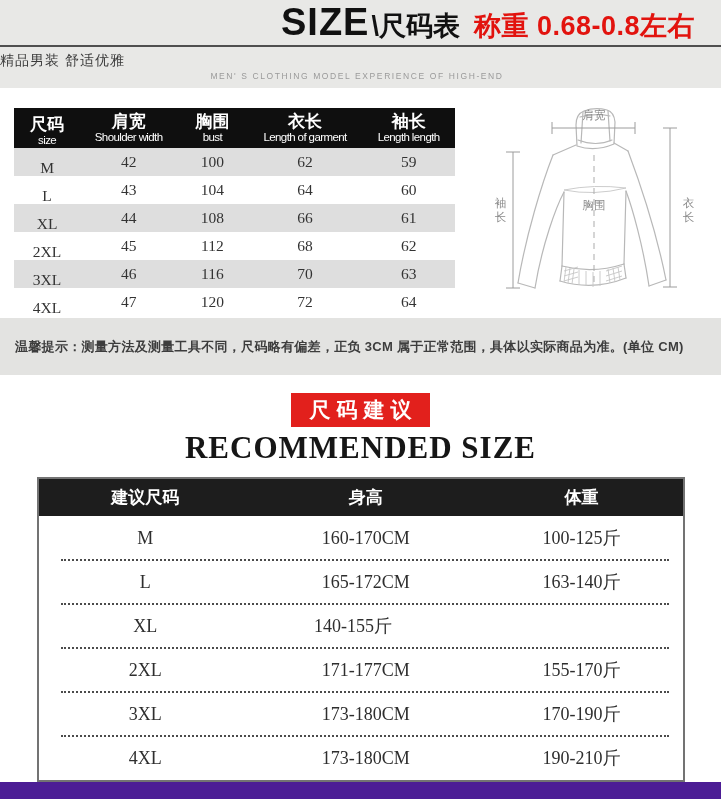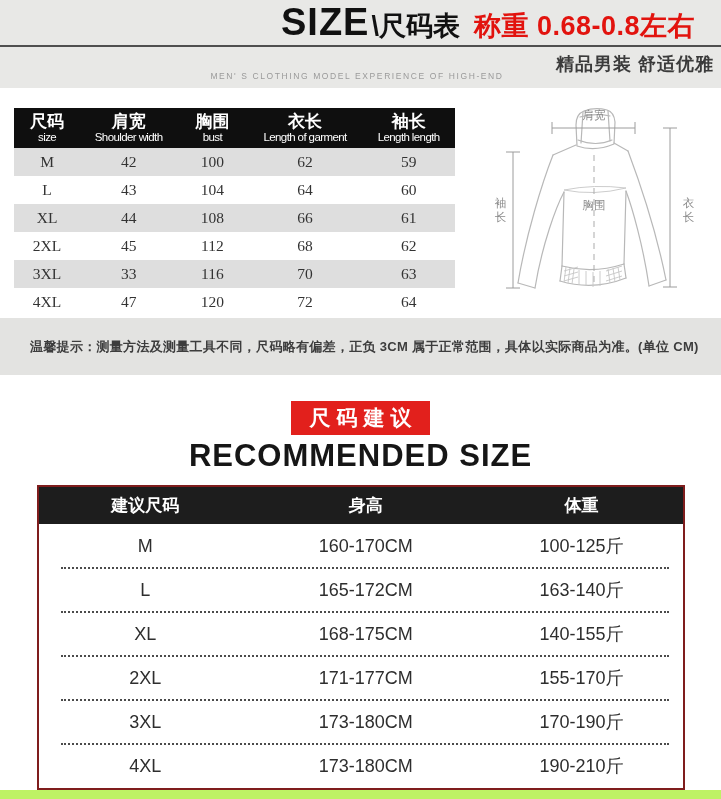--- a/index.html
+++ b/index.html
@@ -1,65 +1,65 @@
 <!DOCTYPE html>
 <html><head>
 <meta charset="utf-8">
 <style>
   html,body{margin:0;padding:0;}
   body{font-family:"Liberation Sans","DejaVu Sans",sans-serif;background:#fff;}
-  .page{position:relative;width:721px;height:799px;background:#bef264;overflow:hidden;}
+  .page{position:relative;width:721px;height:799px;background:#4c1d95;overflow:hidden;}
 
   
   .banner{position:relative;height:88px;background:#e8e8e6;}
   .banner-rule{position:absolute;top:45px;left:0;right:0;height:2px;background:#4f4f4f;}
   .banner-title{position:absolute;left:281px;top:1px;white-space:nowrap;display:flex;align-items:baseline;}
   .title-en{font-size:38px;font-weight:800;color:#111;letter-spacing:1px;}
   .title-cn{font-size:27px;font-weight:700;color:#111;margin-left:2px;}
   .title-red{font-size:27px;font-weight:800;color:#e2130e;margin-left:14px;letter-spacing:0.5px;}
-  .subtitle-cn{position:absolute;top:52px;left:0;width:714px;text-align:right;
-    font-size:18px;font-weight:bold;color:#3b3b3b;letter-spacing:1px;}
+  .subtitle-cn{position:absolute;top:52px;left:0;width:714px;text-align:left;
+    font-size:14px;font-weight:normal;color:#3b3b3b;letter-spacing:1px;}
   .subtitle-en{position:absolute;top:71px;left:0;width:714px;text-align:center;
     font-size:8.5px;color:#9a9a9a;letter-spacing:1.6px;}
 
   
   .panel1{position:relative;height:230px;background:#ffffff;}
   .size-table{position:absolute;left:14px;top:20px;width:441px;}
   .st-head{display:flex;height:40px;background:#0f0f0f;color:#fff;text-align:center;}
   .st-head .col{display:flex;flex-direction:column;justify-content:center;}
   .st-head .cn{font-size:17px;font-weight:bold;line-height:19px;}
   .st-head .en{font-size:11.5px;font-weight:500;line-height:13px;letter-spacing:-0.6px;}
-  .c1{width:15%;} .c2{width:22%;} .c3{width:16%;} .c4{width:26%;} .c5{width:21%;}
+  .c1{width:15%;margin-top:6px;} .c2{width:22%;} .c3{width:16%;} .c4{width:26%;} .c5{width:21%;}
   .st-row{display:flex;height:28px;line-height:28px;text-align:center;
     font-family:"Liberation Serif","DejaVu Serif",serif;font-size:15.5px;color:#333;}
   .st-row:nth-child(odd){background:#dedede;}
   .st-row div{overflow:hidden;}
 
   
   .diagram{position:absolute;left:460px;top:7px;width:261px;height:223px;}
   .diagram svg{position:absolute;left:0;top:0;}
   .dlabel{position:absolute;color:#8a8a8a;font-size:11.5px;text-align:center;}
   .dlabel.vert{width:13px;line-height:14px;}
   .lbl-shoulder{left:108px;top:13px;width:52px;}
   .lbl-bust{left:114px;top:103px;width:40px;}
   .lbl-sleeve{left:34px;top:101px;}
   .lbl-length{left:222px;top:101px;}
 
   
   .tip-bar{height:57px;background:#e3e3e1;display:flex;align-items:center;}
-  .tip-text{padding-left:30px;font-size:13px;font-weight:bold;color:#3d3d3d;letter-spacing:0.3px;}
-
-  
-  .rec-section{background:#fff;padding-top:26px;}
+  .tip-text{padding-left:15px;font-size:13px;font-weight:bold;color:#3d3d3d;letter-spacing:0.3px;}
+
+  
+  .rec-section{background:#fff;padding-top:18px;font-family:Liberation Serif, serif;}
   .rec-badge{width:139px;height:34px;margin:0 auto;background:#e2201c;color:#fff;
     display:flex;align-items:center;justify-content:center;
     font-size:21px;font-weight:bold;letter-spacing:6px;text-indent:6px;}
   .rec-title{margin-top:6px;height:30px;line-height:30px;text-align:center;
     font-size:31px;font-weight:800;color:#161616;letter-spacing:1px;}
-  .rec-table{margin:14px 0 0 37px;width:648px;border:2px solid #7f1d1d;background:#fff;box-sizing:border-box;}
+  .rec-table{margin:14px 0 0 37px;width:648px;border:2px solid #737373;background:#fff;box-sizing:border-box;}
   .rt-head{display:flex;height:37px;background:#1d1d1d;color:#fff;
     font-size:17px;font-weight:bold;align-items:center;text-align:center;}
   .r1{width:33%;} .r2{width:35.5%;} .r3{width:31.5%;}
   .rt-row{position:relative;display:flex;height:44px;align-items:center;text-align:center;
     font-size:18px;color:#2e2e2e;}
   .rt-row:not(:last-child)::after{content:"";position:absolute;left:22px;right:14px;bottom:-1px;
     border-top:2px dotted #4b4b4b;}
 </style>
 </head>
 <body>
@@ -125,21 +125,21 @@
         </div>
         <div class="st-row">
           <div class="c1">2XL</div>
           <div class="c2">45</div>
           <div class="c3">112</div>
           <div class="c4">68</div>
           <div class="c5">62</div>
         </div>
         <div class="st-row">
           <div class="c1">3XL</div>
-          <div class="c2">33</div>
+          <div class="c2">46</div>
           <div class="c3">116</div>
           <div class="c4">70</div>
           <div class="c5">63</div>
         </div>
         <div class="st-row">
           <div class="c1">4XL</div>
           <div class="c2">47</div>
           <div class="c3">120</div>
           <div class="c4">72</div>
           <div class="c5">64</div>
@@ -238,21 +238,20 @@
         <div class="r2">160-170CM</div>
         <div class="r3">100-125斤</div>
       </div>
       <div class="rt-row">
         <div class="r1">L</div>
         <div class="r2">165-172CM</div>
         <div class="r3">163-140斤</div>
       </div>
       <div class="rt-row">
         <div class="r1">XL</div>
-        <div class="r2">168-175CM</div>
         <div class="r3">140-155斤</div>
       </div>
       <div class="rt-row">
         <div class="r1">2XL</div>
         <div class="r2">171-177CM</div>
         <div class="r3">155-170斤</div>
       </div>
       <div class="rt-row">
         <div class="r1">3XL</div>
         <div class="r2">173-180CM</div>

